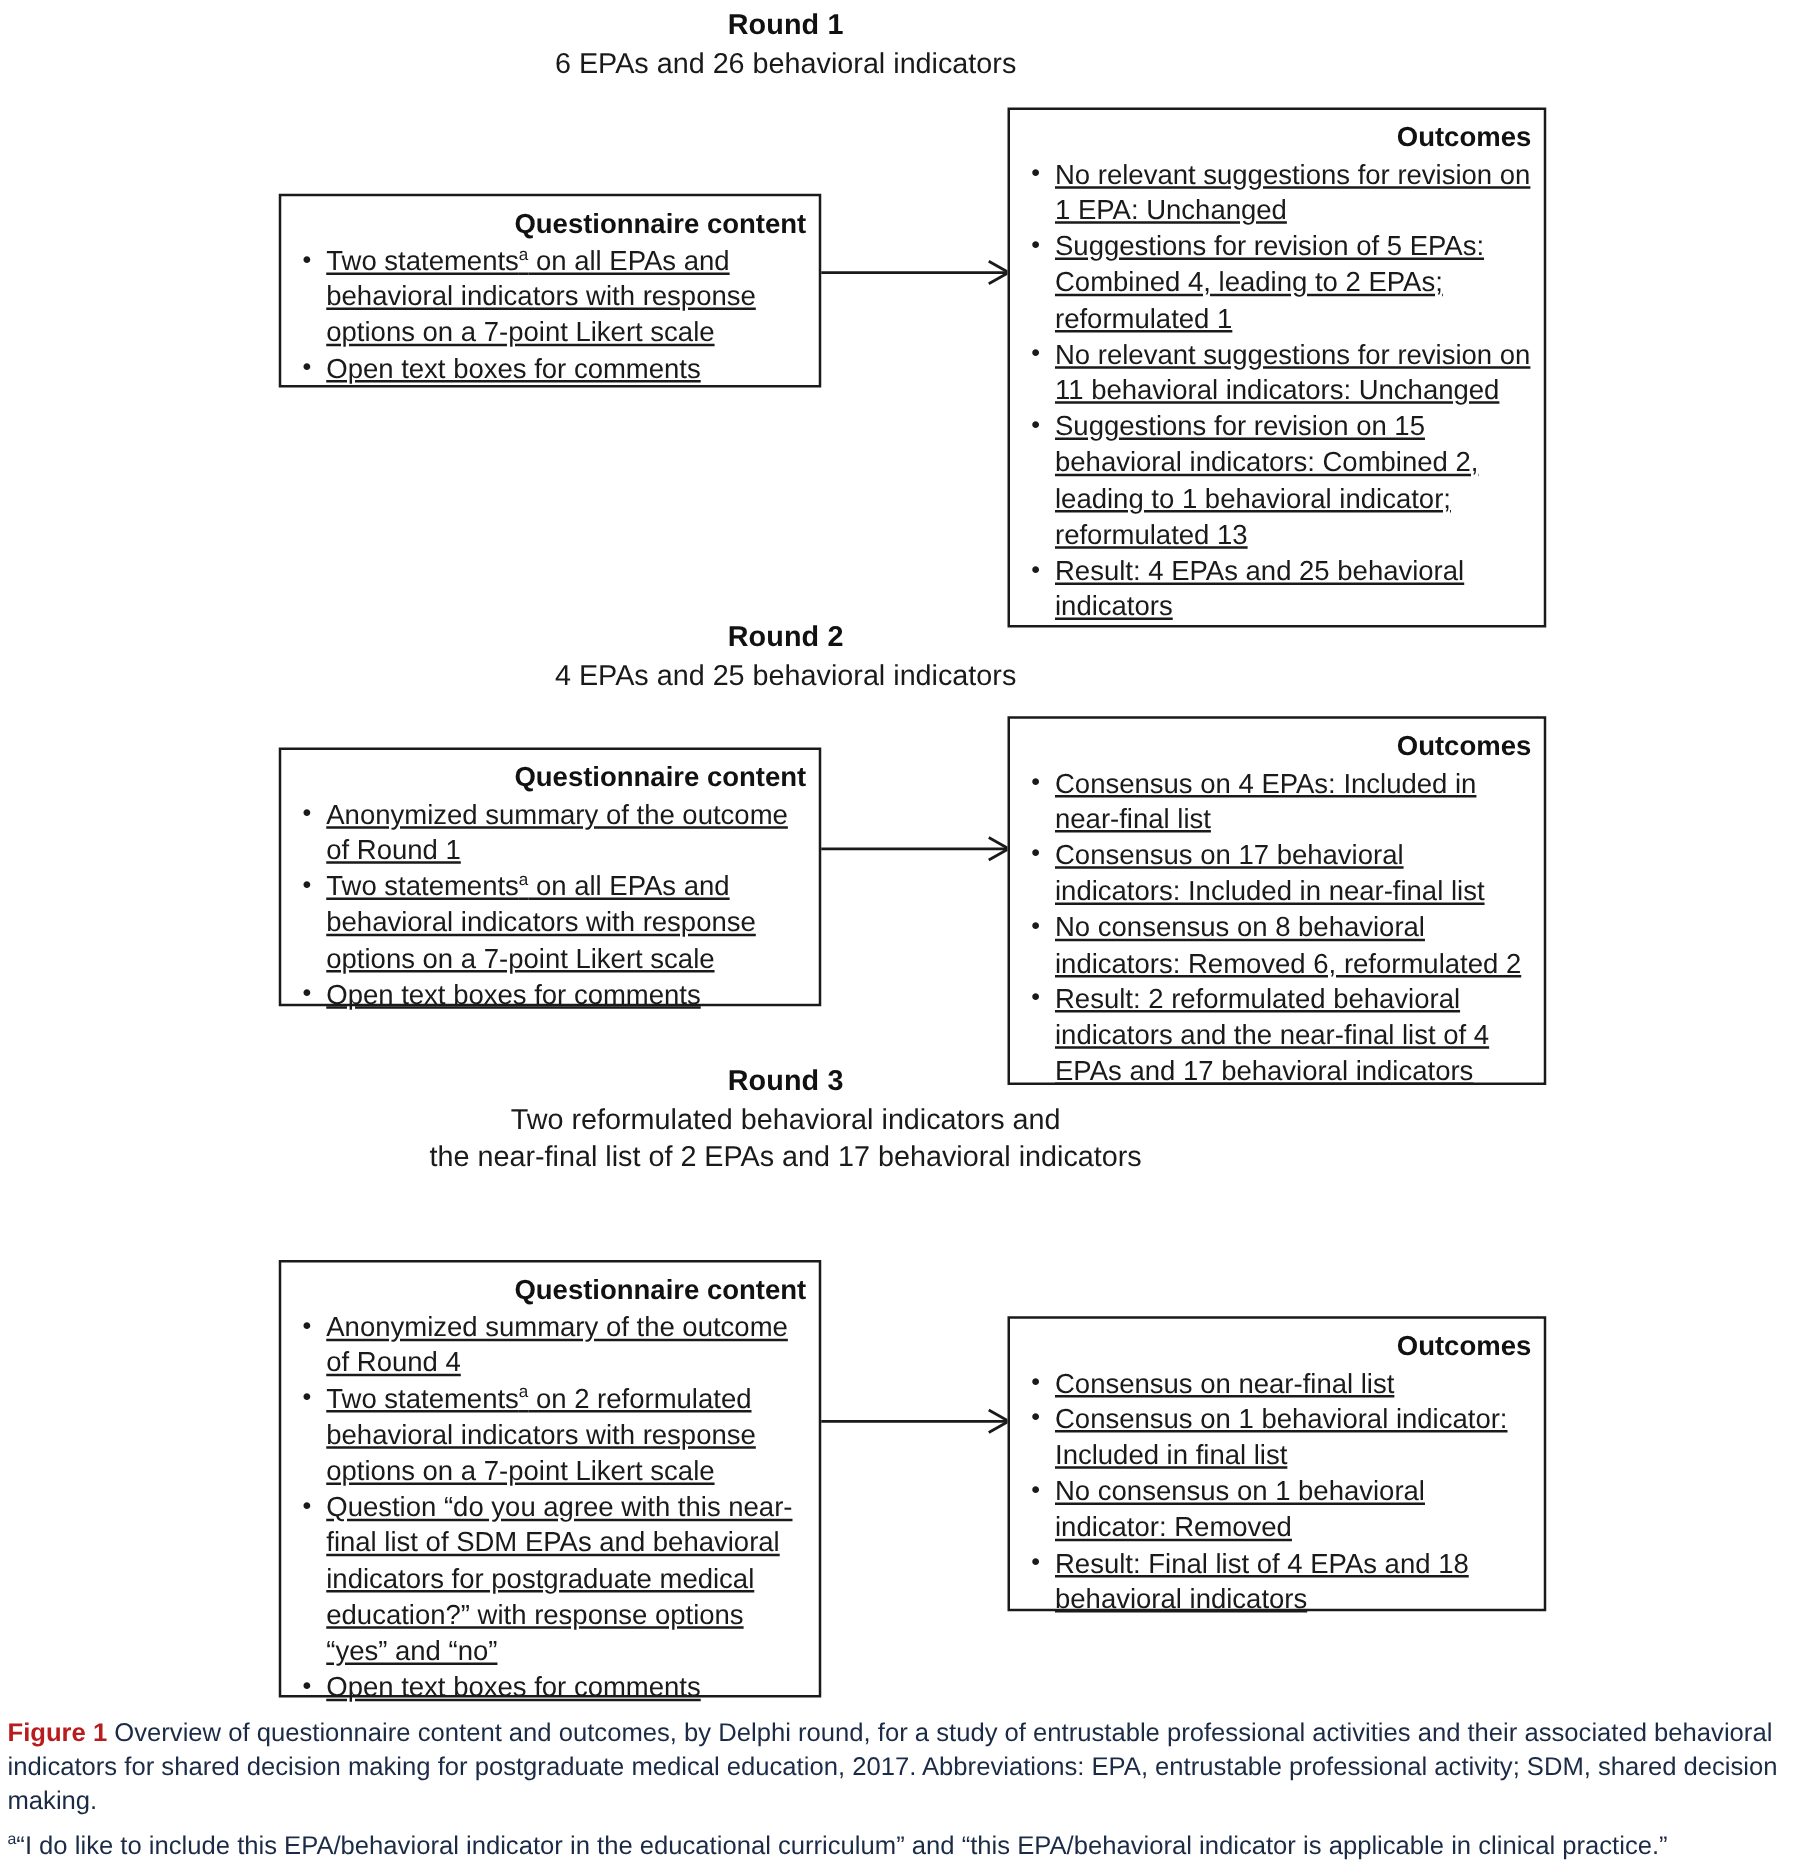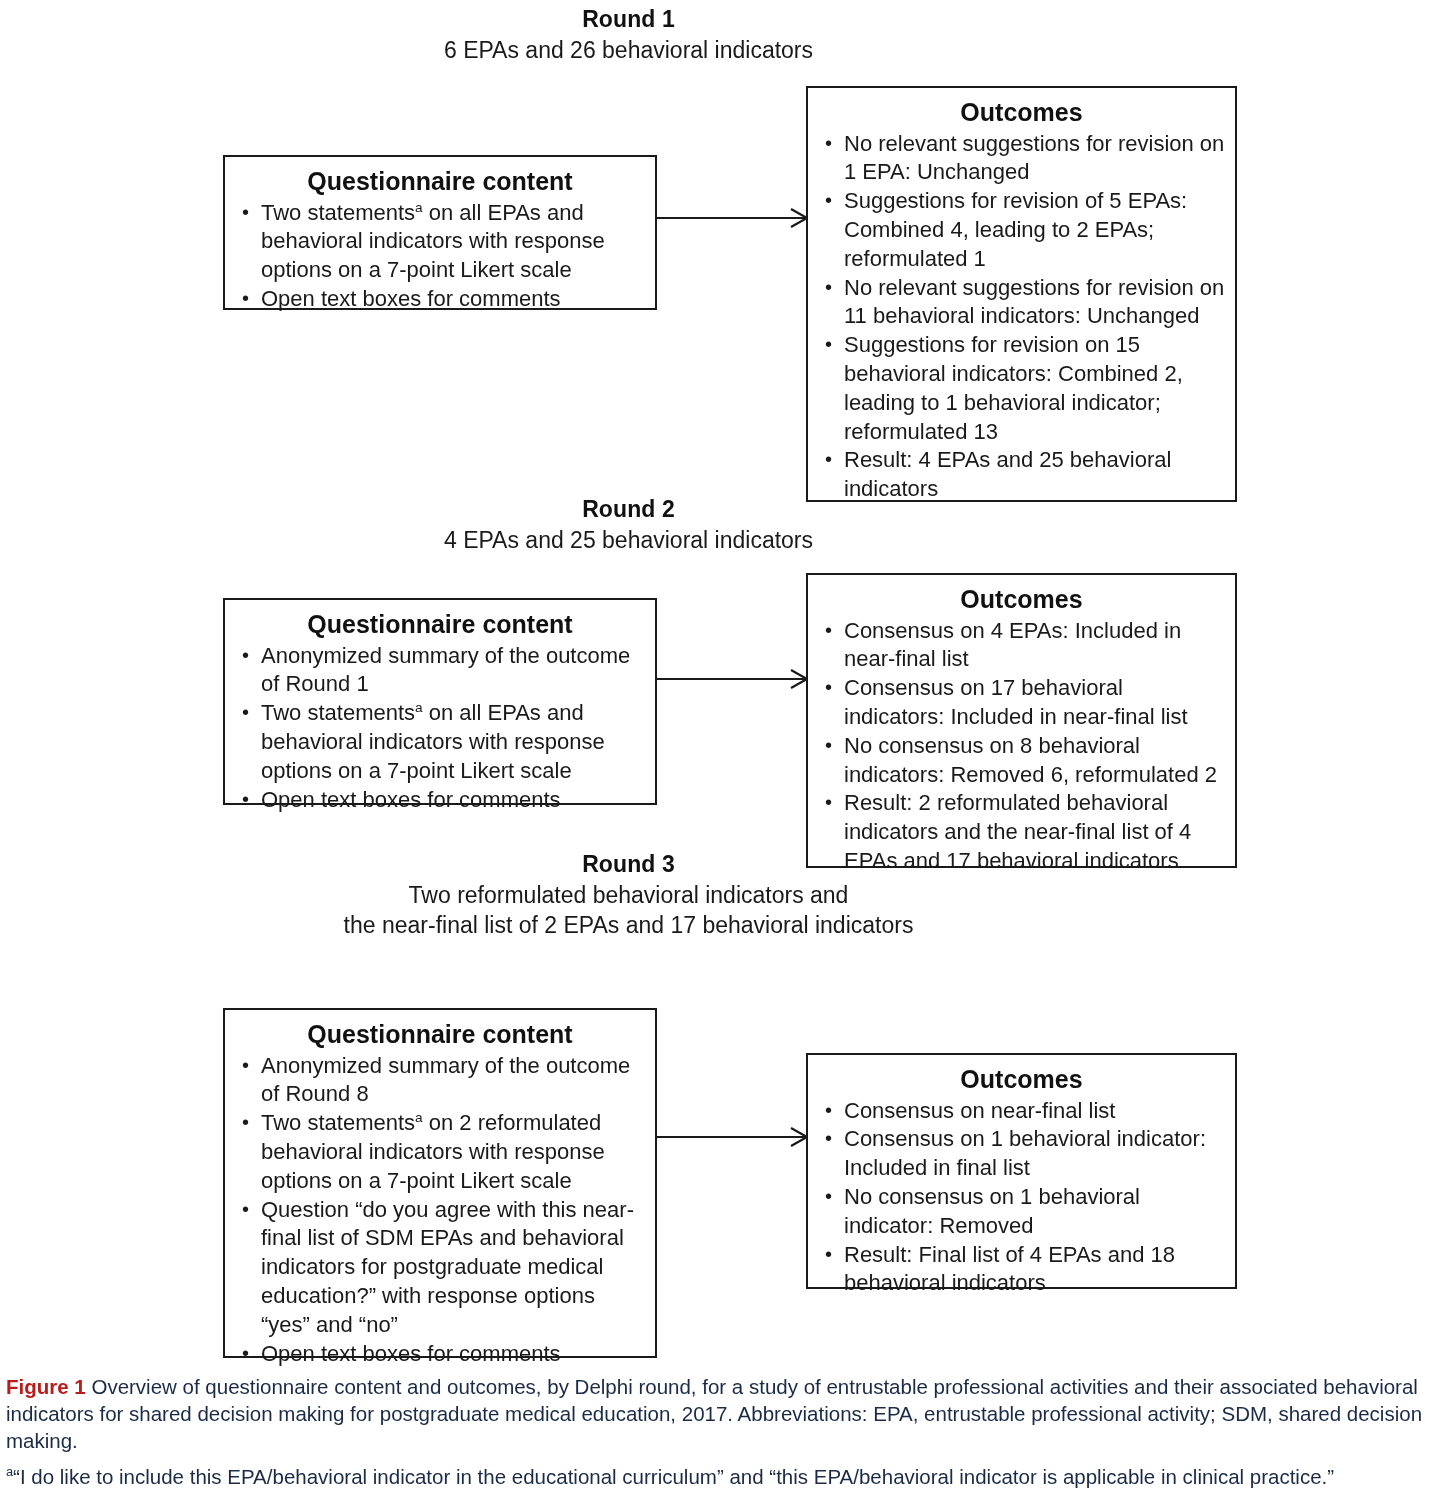--- a/index.html
+++ b/index.html
@@ -44,31 +44,32 @@
 
   
   .box {
     position: absolute;
     border: 2.4px solid #1a1a1a;
     background: #ffffff;
     box-sizing: border-box;
     padding: 6px 10px 8px 10px;
   }
   .box-title {
-    text-align: center;
+    text-align: right;
     font-weight: bold;
-    font-size: 25px;
+    font-size: 22px;
     color: #111111;
     margin: 2px 0 1px 0;
     line-height: 1.3;
   }
   ul.blist {
     list-style: none;
     margin: 0;
     padding: 0;
+    text-decoration: underline;
   }
   ul.blist > li {
     position: relative;
     padding-left: 26px;
     font-size: 22px;
     line-height: 1.31;
     color: #1a1a1a;
     margin: 0 0 0 0;
   }
   ul.blist > li::before {
@@ -189,21 +190,21 @@
     <div class="round-title">Round 3</div>
     <div class="round-sub">
       <span class="round-sub-line">Two reformulated behavioral indicators and</span>
       <span class="round-sub-line">the near-final list of 2 EPAs and 17 behavioral indicators</span>
     </div>
   </div>
 
   <div class="box" style="left:223px; top:1008px; width:434px; height:350px;">
     <div class="box-title">Questionnaire content</div>
     <ul class="blist">
-      <li>Anonymized summary of the outcome of Round 8</li>
+      <li>Anonymized summary of the outcome of Round 4</li>
       <li>Two statements<sup class="sa">a</sup> on 2 reformulated behavioral indicators with response options on a 7-point Likert scale</li>
       <li>Question “do you agree with this near-final list of SDM EPAs and behavioral indicators for postgraduate medical education?” with response options “yes” and “no”</li>
       <li>Open text boxes for comments</li>
     </ul>
   </div>
 
   <div class="arrow" style="left:657px; top:1126px; width:152px;">
     <svg width="152" height="22" viewBox="0 0 152 22" aria-hidden="true">
       <line x1="0" y1="11" x2="148" y2="11" stroke="#1a1a1a" stroke-width="2.2"></line>
       <polyline points="134,2 150,11 134,20" fill="none" stroke="#1a1a1a" stroke-width="2.2"></polyline>

